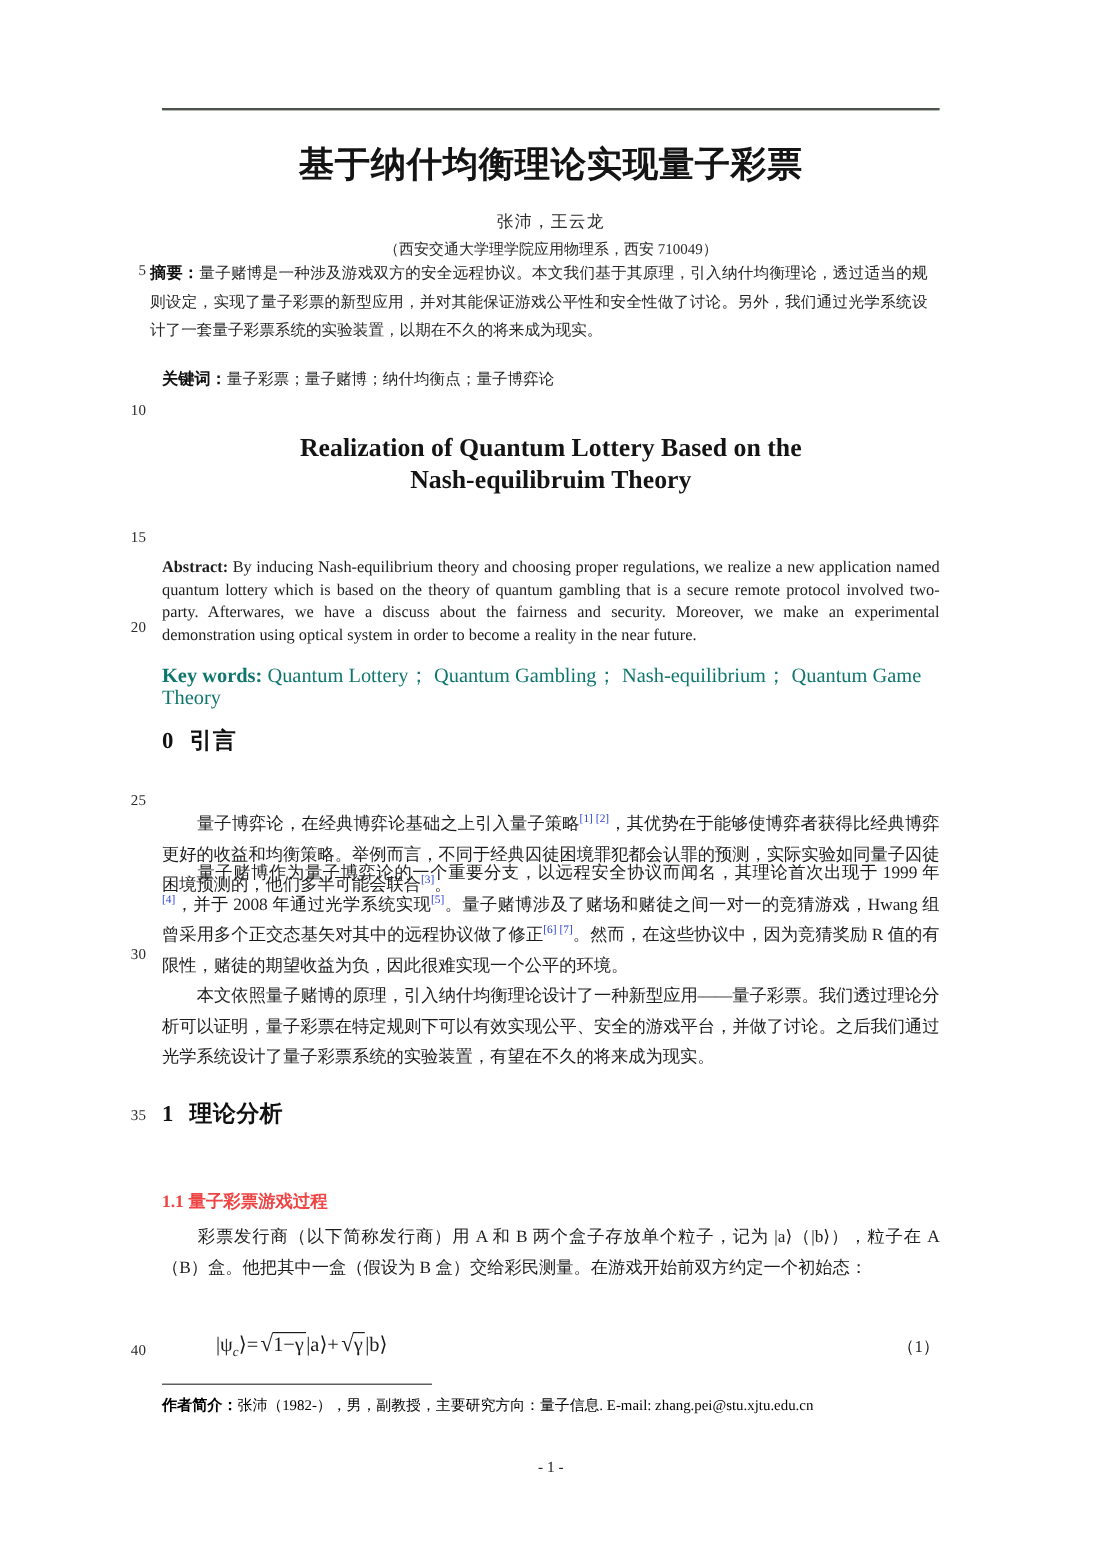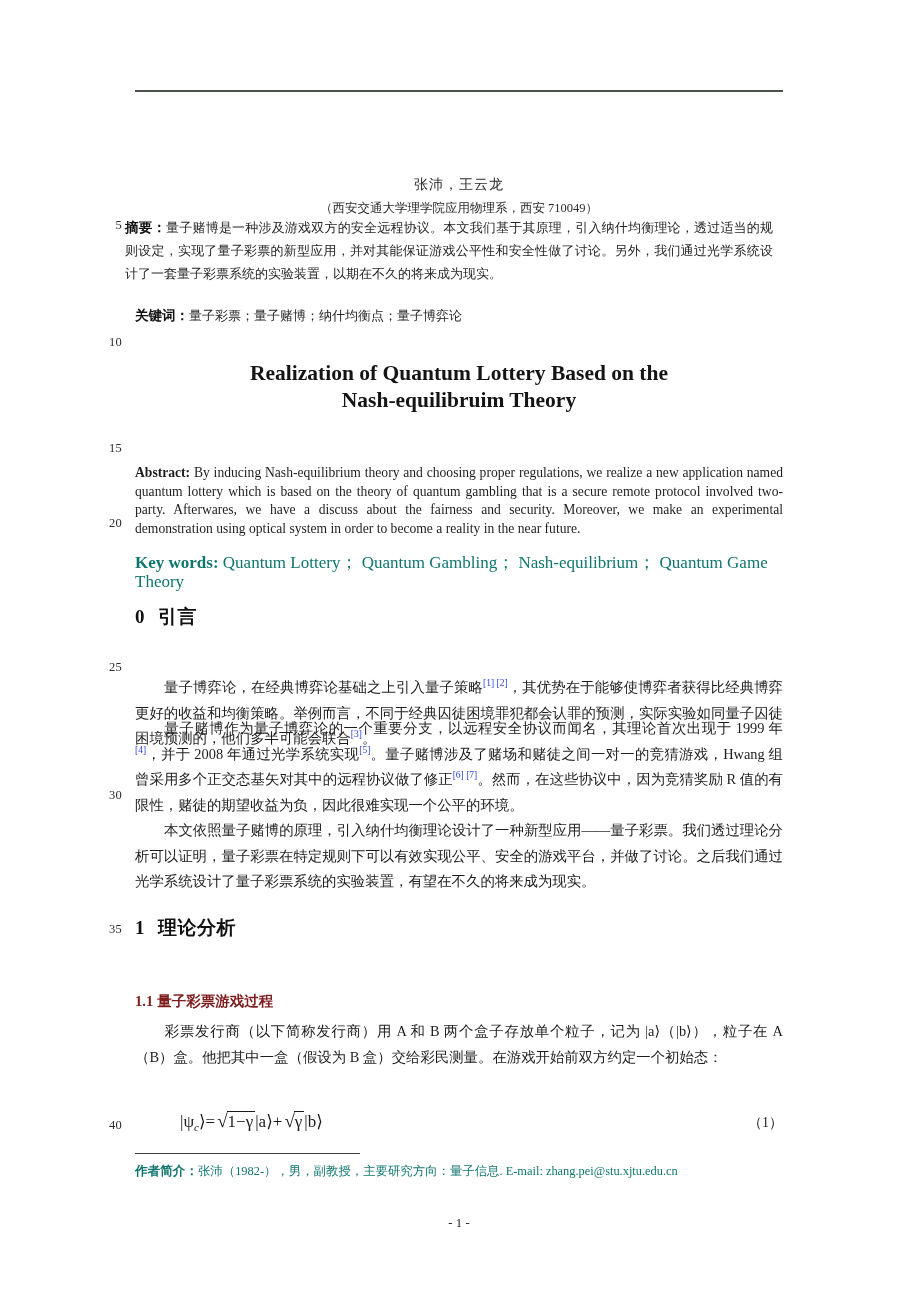--- a/index.html
+++ b/index.html
@@ -170,21 +170,21 @@
     font-weight: bold;
     margin-right: 13px;
   }
   .h2 {
     position: absolute;
     left: 135px;
     width: 648px;
     font-family: "DejaVu Sans", "Liberation Sans", sans-serif;
     font-weight: bold;
     font-size: 14.5px;
-    color: #7f1d1d;
+    color: #ef4444;
   }
   .h2 .num {
     font-family: "Liberation Serif", "DejaVu Serif", serif;
     font-weight: bold;
     margin-right: 4px;
   }
 
   
   .para {
     position: absolute;
@@ -254,21 +254,21 @@
     height: 1.4px;
     background: #3a3a3a;
   }
   .footnote {
     position: absolute;
     left: 135px;
     top: 1162px;
     width: 648px;
     font-size: 12.4px;
     line-height: 17px;
-    color: #0f766e;
+    color: #000000;
   }
   .footnote b {
     font-family: "DejaVu Sans", "Liberation Sans", sans-serif;
     font-weight: bold;
     font-size: 12.6px;
   }
   .pagenum {
     position: absolute;
     left: 135px;
     top: 1216px;
@@ -278,20 +278,21 @@
     color: #1d1d1d;
   }
 </style>
 </head>
 <body>
 
 <div class="page">
 
   <div class="top-rule"></div>
 
+  <div class="cn-title">基于纳什均衡理论实现量子彩票</div>
   <div class="cn-authors">张沛，王云龙</div>
   <div class="cn-affil">（西安交通大学理学院应用物理系，西安 710049）</div>
 
   <div class="abs-cn">
     <b>摘要：</b><span>量子赌博是一种涉及游戏双方的安全远程协议。本文我们基于其原理，引入纳什均衡理论，透过适当的规则设定，实现了量子彩票的新型应用，并对其能保证游戏公平性和安全性做了讨论。另外，我们通过光学系统设计了一套量子彩票系统的实验装置，以期在不久的将来成为现实。</span>
   </div>
   <div class="kw-cn">
     <b>关键词：</b><span>量子彩票；量子赌博；纳什均衡点；量子博弈论</span>
   </div>
 

